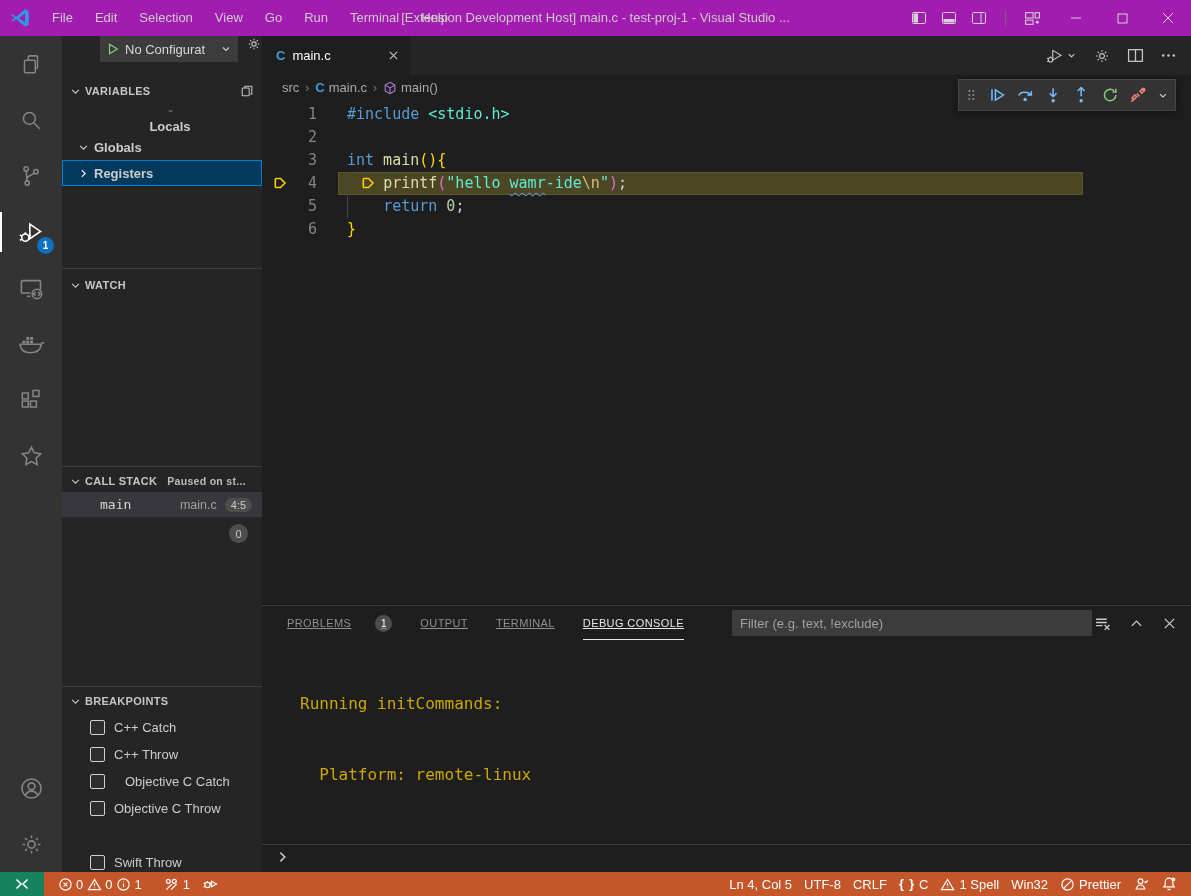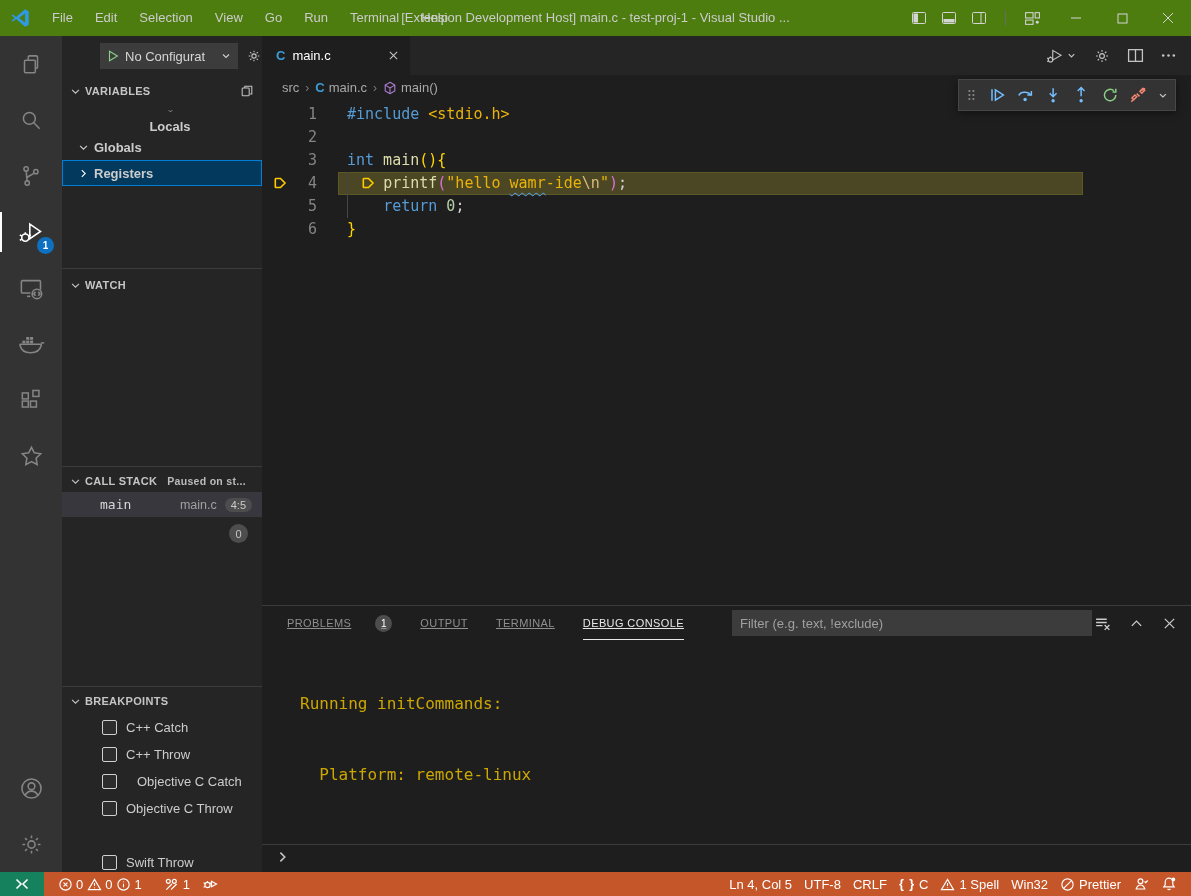--- a/index.html
+++ b/index.html
@@ -3,21 +3,21 @@
 <meta charset="utf-8">
 <style>
   * { margin:0; padding:0; box-sizing:border-box; }
   html,body { width:1191px; height:896px; overflow:hidden; background:#1e1e1e;
               font-family:"Liberation Sans", sans-serif; }
   svg { display:block; }
 
   .window { position:relative; width:1191px; height:896px; background:#1e1e1e; }
 
   
-  .titlebar { position:absolute; top:0; left:0; right:0; height:36px; background:#4d7c0f;
+  .titlebar { position:absolute; top:0; left:0; right:0; height:36px; background:#a21caf;
               display:flex; align-items:center; color:#cccccc; font-size:13px; }
   .vscode-logo { width:22px; height:22px; margin:0 10px 0 9px; }
   .menus { display:flex; }
   .menu-item { padding:0 11px; line-height:36px; cursor:default; }
   .win-title { position:absolute; left:50%; top:0; transform:translateX(-50%); line-height:36px;
                white-space:nowrap; color:#cccccc; }
   .tb-right { margin-left:auto; display:flex; align-items:center; height:36px; }
   .layout-icons { display:flex; align-items:center; gap:14px; padding:0 12px; color:#d4d4d4; }
   .tb-sep { width:1px; height:16px; background:#6a6a6a; margin:0 4px; }
   .win-controls { display:flex; height:36px; }
@@ -34,21 +34,21 @@
   .ab-item.active { color:#ffffff; }
   .ab-item.active::before { content:""; position:absolute; left:0; top:8px; bottom:8px; width:2px; background:#ffffff; }
   .ab-badge { position:absolute; right:8px; bottom:6px; min-width:17px; height:17px; border-radius:50%;
               background:#0e70c0; color:#fff; font-size:10px; display:flex; align-items:center;
               justify-content:center; font-weight:bold; }
   .ab-spacer { flex:1; }
 
   
   .sidebar { position:absolute; top:0; left:62px; bottom:0; width:200px; background:#252526;
              color:#cccccc; font-size:13px; }
-  .sb-toolbar { position:absolute; top:0; left:0; right:0; height:40px; display:flex; align-items:center; }
+  .sb-toolbar { position:absolute; top:0; left:0; right:0; height:40px; display:flex; }
   .config-dd { margin-left:38px; width:143px; height:26px; background:#3c3c3c; display:flex;
                align-items:center; padding:0 6px; gap:5px; color:#d6d6d6; }
   .config-dd .lbl { flex:1; font-size:13px; white-space:nowrap; overflow:hidden; }
   .sb-gear { margin-left:8px; color:#c5c5c5; }
   .sect-head { position:absolute; left:0; right:0; height:22px; display:flex; align-items:center;
                font-size:11px; font-weight:bold; color:#c5c5c5; padding:0 8px 0 8px; letter-spacing:.3px; }
   .sect-head .chev { margin-right:4px; color:#c5c5c5; }
   .sect-head .spacer { flex:1; }
   .sect-sep { position:absolute; left:0; right:0; height:1px; background:#3c3c3c; }
   .tree-row { position:absolute; left:0; width:200px; height:26px; display:flex; align-items:center;
@@ -58,21 +58,21 @@
   .cs-row { position:absolute; left:0; width:200px; height:25px; background:#37373d; display:flex;
             align-items:center; padding:0 10px 0 38px; }
   .cs-fn { font-family:"DejaVu Sans Mono", monospace; font-size:13px; color:#d7d7d7; }
   .cs-file { margin-left:auto; color:#a0a0a0; font-size:12.5px; }
   .pill { margin-left:8px; background:#4d4d4d; color:#cccccc; font-size:11px; border-radius:9px;
           padding:1px 6px; }
   .circle-badge { position:absolute; right:14px; width:19px; height:19px; border-radius:50%;
                   background:#4d4d4d; color:#c5c5c5; font-size:11px; display:flex; align-items:center;
                   justify-content:center; }
   .bp-row { position:absolute; left:0; width:200px; height:27px; display:flex; align-items:center;
-            padding-left:40px; gap:9px; color:#cccccc; font-size:13px; }
+            padding-left:28px; gap:9px; color:#cccccc; font-size:13px; }
   .checkbox { width:15px; height:15px; border:1.5px solid #d0d0d0; background:#2d2d2d; border-radius:2px; }
 
   
   .editor-col { position:absolute; top:0; left:262px; right:0; bottom:0; background:#1e1e1e; }
 
   .tabbar { position:absolute; top:0; left:0; right:0; height:39px; background:#252526; display:flex; }
   .tab { width:148px; height:39px; background:#1e1e1e; display:flex; align-items:center; gap:7px;
          padding:0 10px 0 14px; color:#ffffff; font-size:13px; }
   .lang-c { color:#3b9eda; font-weight:bold; font-size:13px; }
   .tab-close { margin-left:auto; color:#c5c5c5; }
@@ -82,21 +82,21 @@
   .breadcrumbs { position:absolute; top:39px; left:0; right:0; height:25px; display:flex; align-items:center;
                  gap:6px; padding-left:20px; color:#a9a9a9; font-size:13px; }
   .bc-sep { color:#7a7a7a; font-size:12px; }
   .bc-item { display:flex; align-items:center; gap:4px; }
 
   .code { position:absolute; top:64px; left:0; right:0; bottom:267px; background:#1e1e1e; padding-top:3px;
           font-family:"DejaVu Sans Mono", monospace; font-size:15px; }
   .line { position:relative; height:23px; white-space:pre; }
   .lnum { position:absolute; left:0; top:0; width:55px; text-align:right; color:#858585; line-height:23px; }
   .ltext { position:absolute; left:85px; top:0; line-height:23px; color:#d4d4d4; }
-  .tok.kw { color:#569cd6; } .tok.str { color:#eab308; } .tok.fn { color:#dcdcaa; }
+  .tok.kw { color:#569cd6; } .tok.str { color:#5eead4; } .tok.fn { color:#dcdcaa; }
   .tok.b1 { color:#ffd700; } .tok.b2 { color:#da70d6; } .tok.esc { color:#d7ba7d; }
   .tok.num { color:#b5cea8; } .tok.pl { color:#d4d4d4; }
   .tok.spell { text-decoration:underline wavy #4fa7ff 1px; text-underline-offset:4px; }
   .line .hl { position:absolute; left:76px; top:0; width:745px; height:23px;
               background:rgba(255,234,60,.20); box-shadow:inset 0 0 0 1px rgba(255,234,60,.10); }
   .indent-guide { position:absolute; left:85px; top:0; width:1px; height:23px; background:#454545; }
   .dbg-arrow { position:absolute; top:3px; color:#ffcc00; }
 
   .debug-toolbar { position:absolute; top:43px; left:696px; width:218px; height:32px; background:#333333;
                    border:1px solid #474747; box-shadow:0 2px 8px rgba(0,0,0,.45); display:flex;

